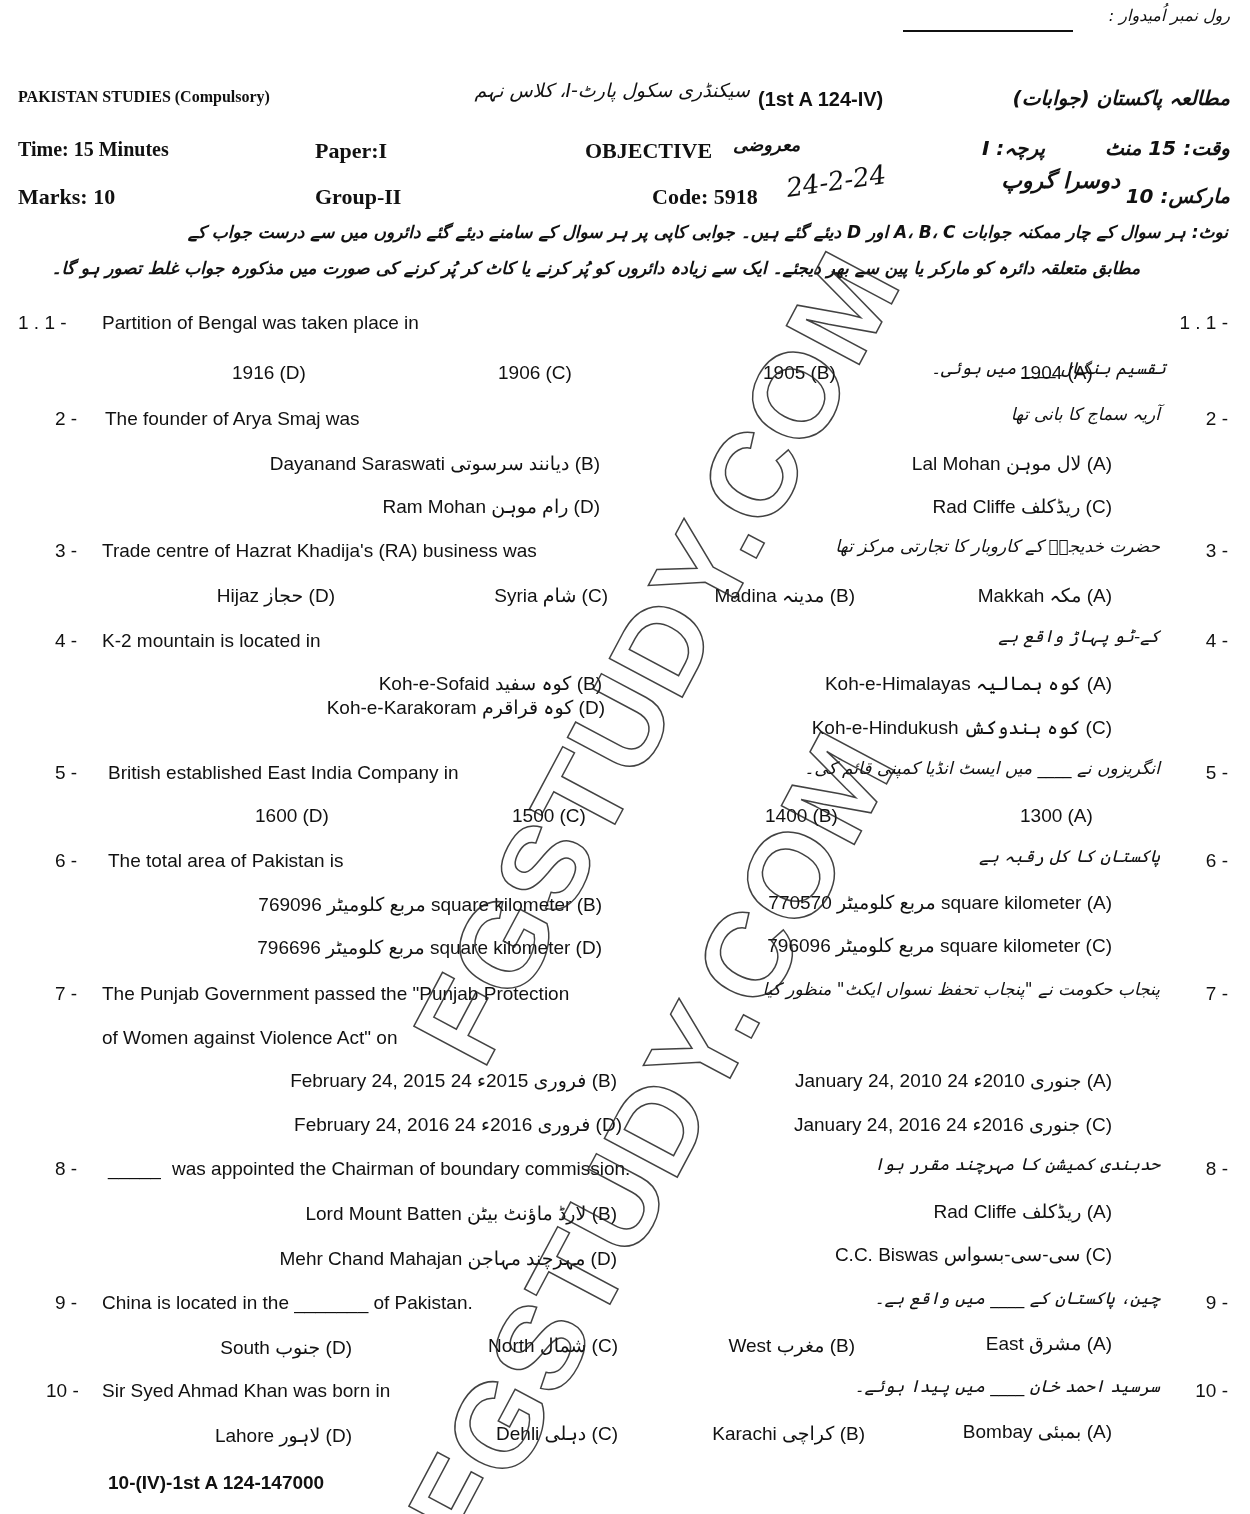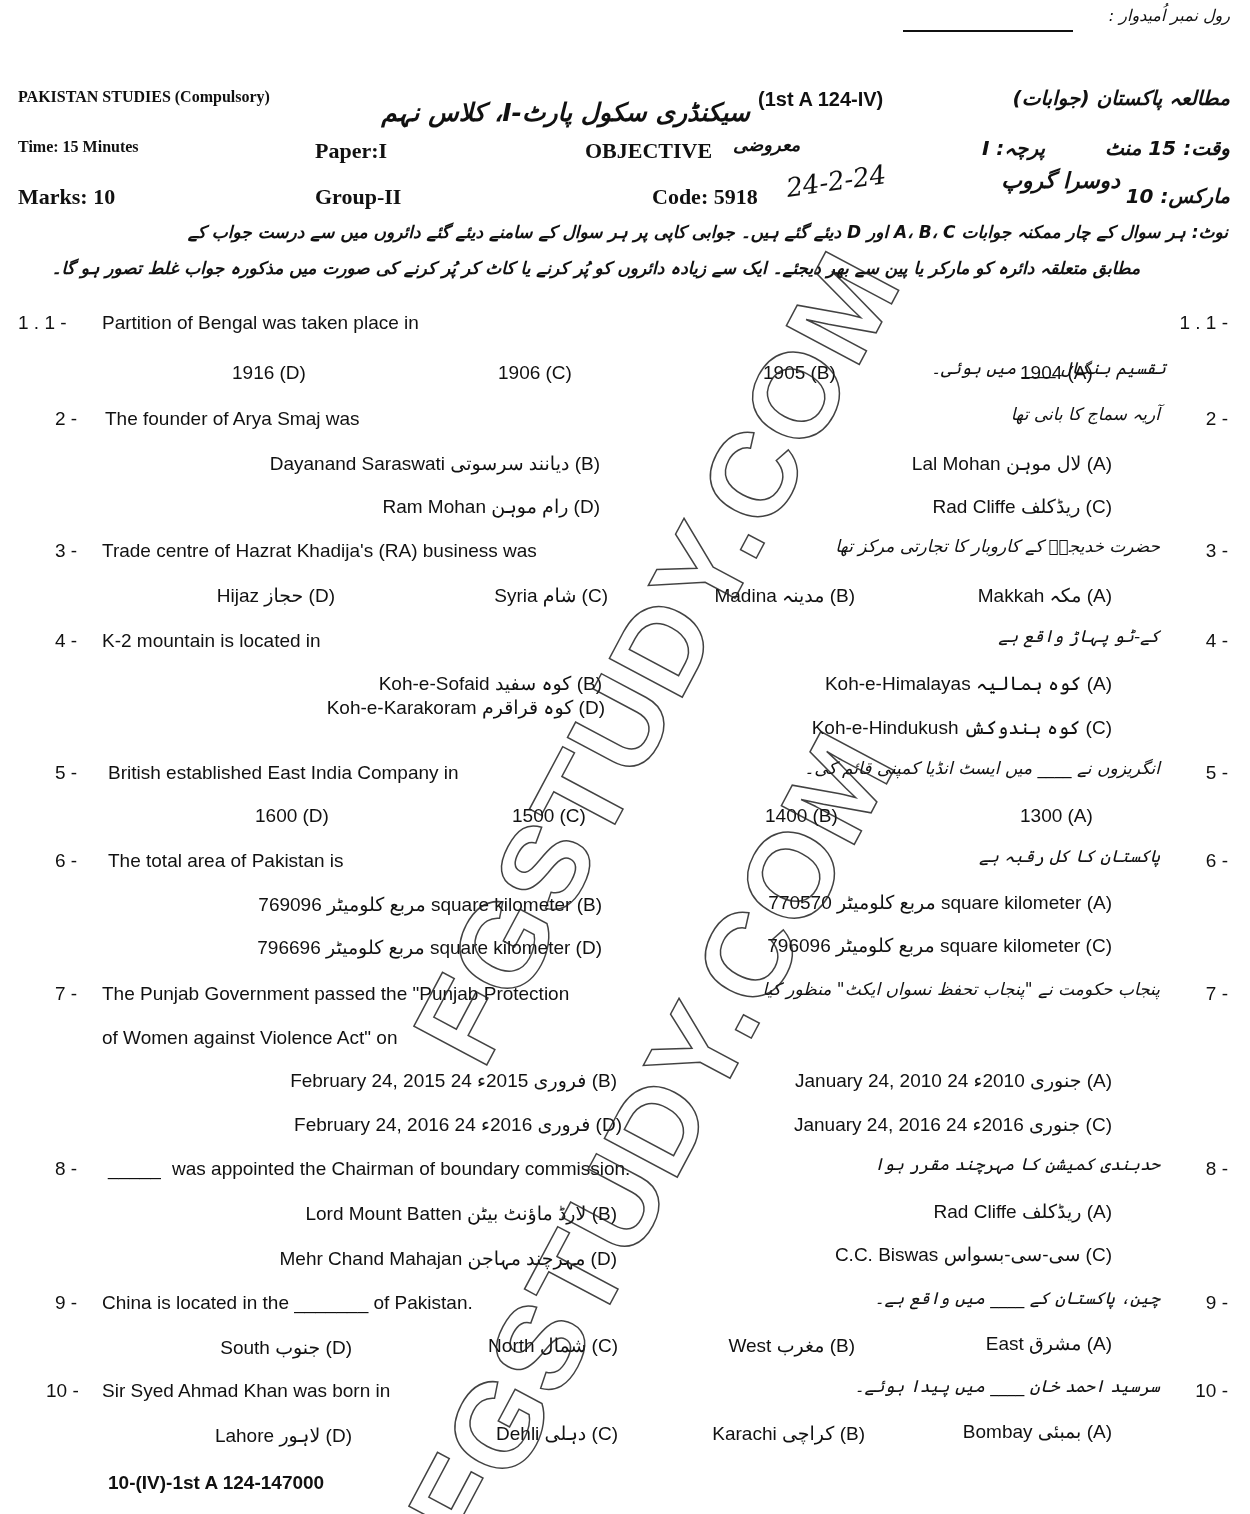--- a/index.html
+++ b/index.html
@@ -16,24 +16,24 @@
                transform: rotate(-62deg); transform-origin: left top; opacity: 0.85; letter-spacing: 2px; }
 </style>
 </head>
 <body>
 
 <div class="abs ur" style="right:20px; top:6px; font-size:16px;">رول نمبر اُمیدوار :</div>
 <div class="roll-line"></div>
 
 <div class="abs serif" style="left:18px; top:88px; font-size:16px;">PAKISTAN STUDIES (Compulsory)</div>
 <div class="abs serif" style="left:758px; top:88px; font-size:20px; font-family:'Liberation Sans',sans-serif;">(1st A 124-IV)</div>
-<div class="abs ur" style="right:500px; top:98px; font-size:25px; font-weight:bold;">سیکنڈری سکول پارٹ-I، کلاس نہم</div>
+<div class="abs ur" style="right:500px; top:79px; font-size:19px; font-weight:normal;">سیکنڈری سکول پارٹ-I، کلاس نہم</div>
 <div class="abs ur" style="right:20px; top:86px; font-size:20px; font-weight:bold;">مطالعہ پاکستان (جوابات)</div>
 
-<div class="abs serif" style="left:18px; top:138px; font-size:16px;">Time: 15 Minutes</div>
+<div class="abs serif" style="left:18px; top:138px; font-size:20px;">Time: 15 Minutes</div>
 <div class="abs serif" style="left:315px; top:138px; font-size:22px;">Paper:I</div>
 <div class="abs serif" style="left:585px; top:138px; font-size:22px;">OBJECTIVE</div>
 <div class="abs ur" style="left:733px; top:134px; font-size:18px; font-weight:bold;">معروضی</div>
 <div class="abs ur" style="right:205px; top:136px; font-size:20px; font-weight:bold;">پرچہ: I</div>
 <div class="abs ur" style="right:20px; top:136px; font-size:20px; font-weight:bold;">وقت: 15 منٹ</div>
 
 <div class="abs serif" style="left:18px; top:184px; font-size:22px;">Marks: 10</div>
 <div class="abs serif" style="left:315px; top:184px; font-size:22px;">Group-II</div>
 <div class="abs serif" style="left:652px; top:184px; font-size:22px;">Code: 5918</div>
 <div class="abs" style="left:786px; top:166px; font-size:26px; font-style:italic; font-family:'DejaVu Serif',serif; transform:rotate(-8deg);">24-2-24</div>

